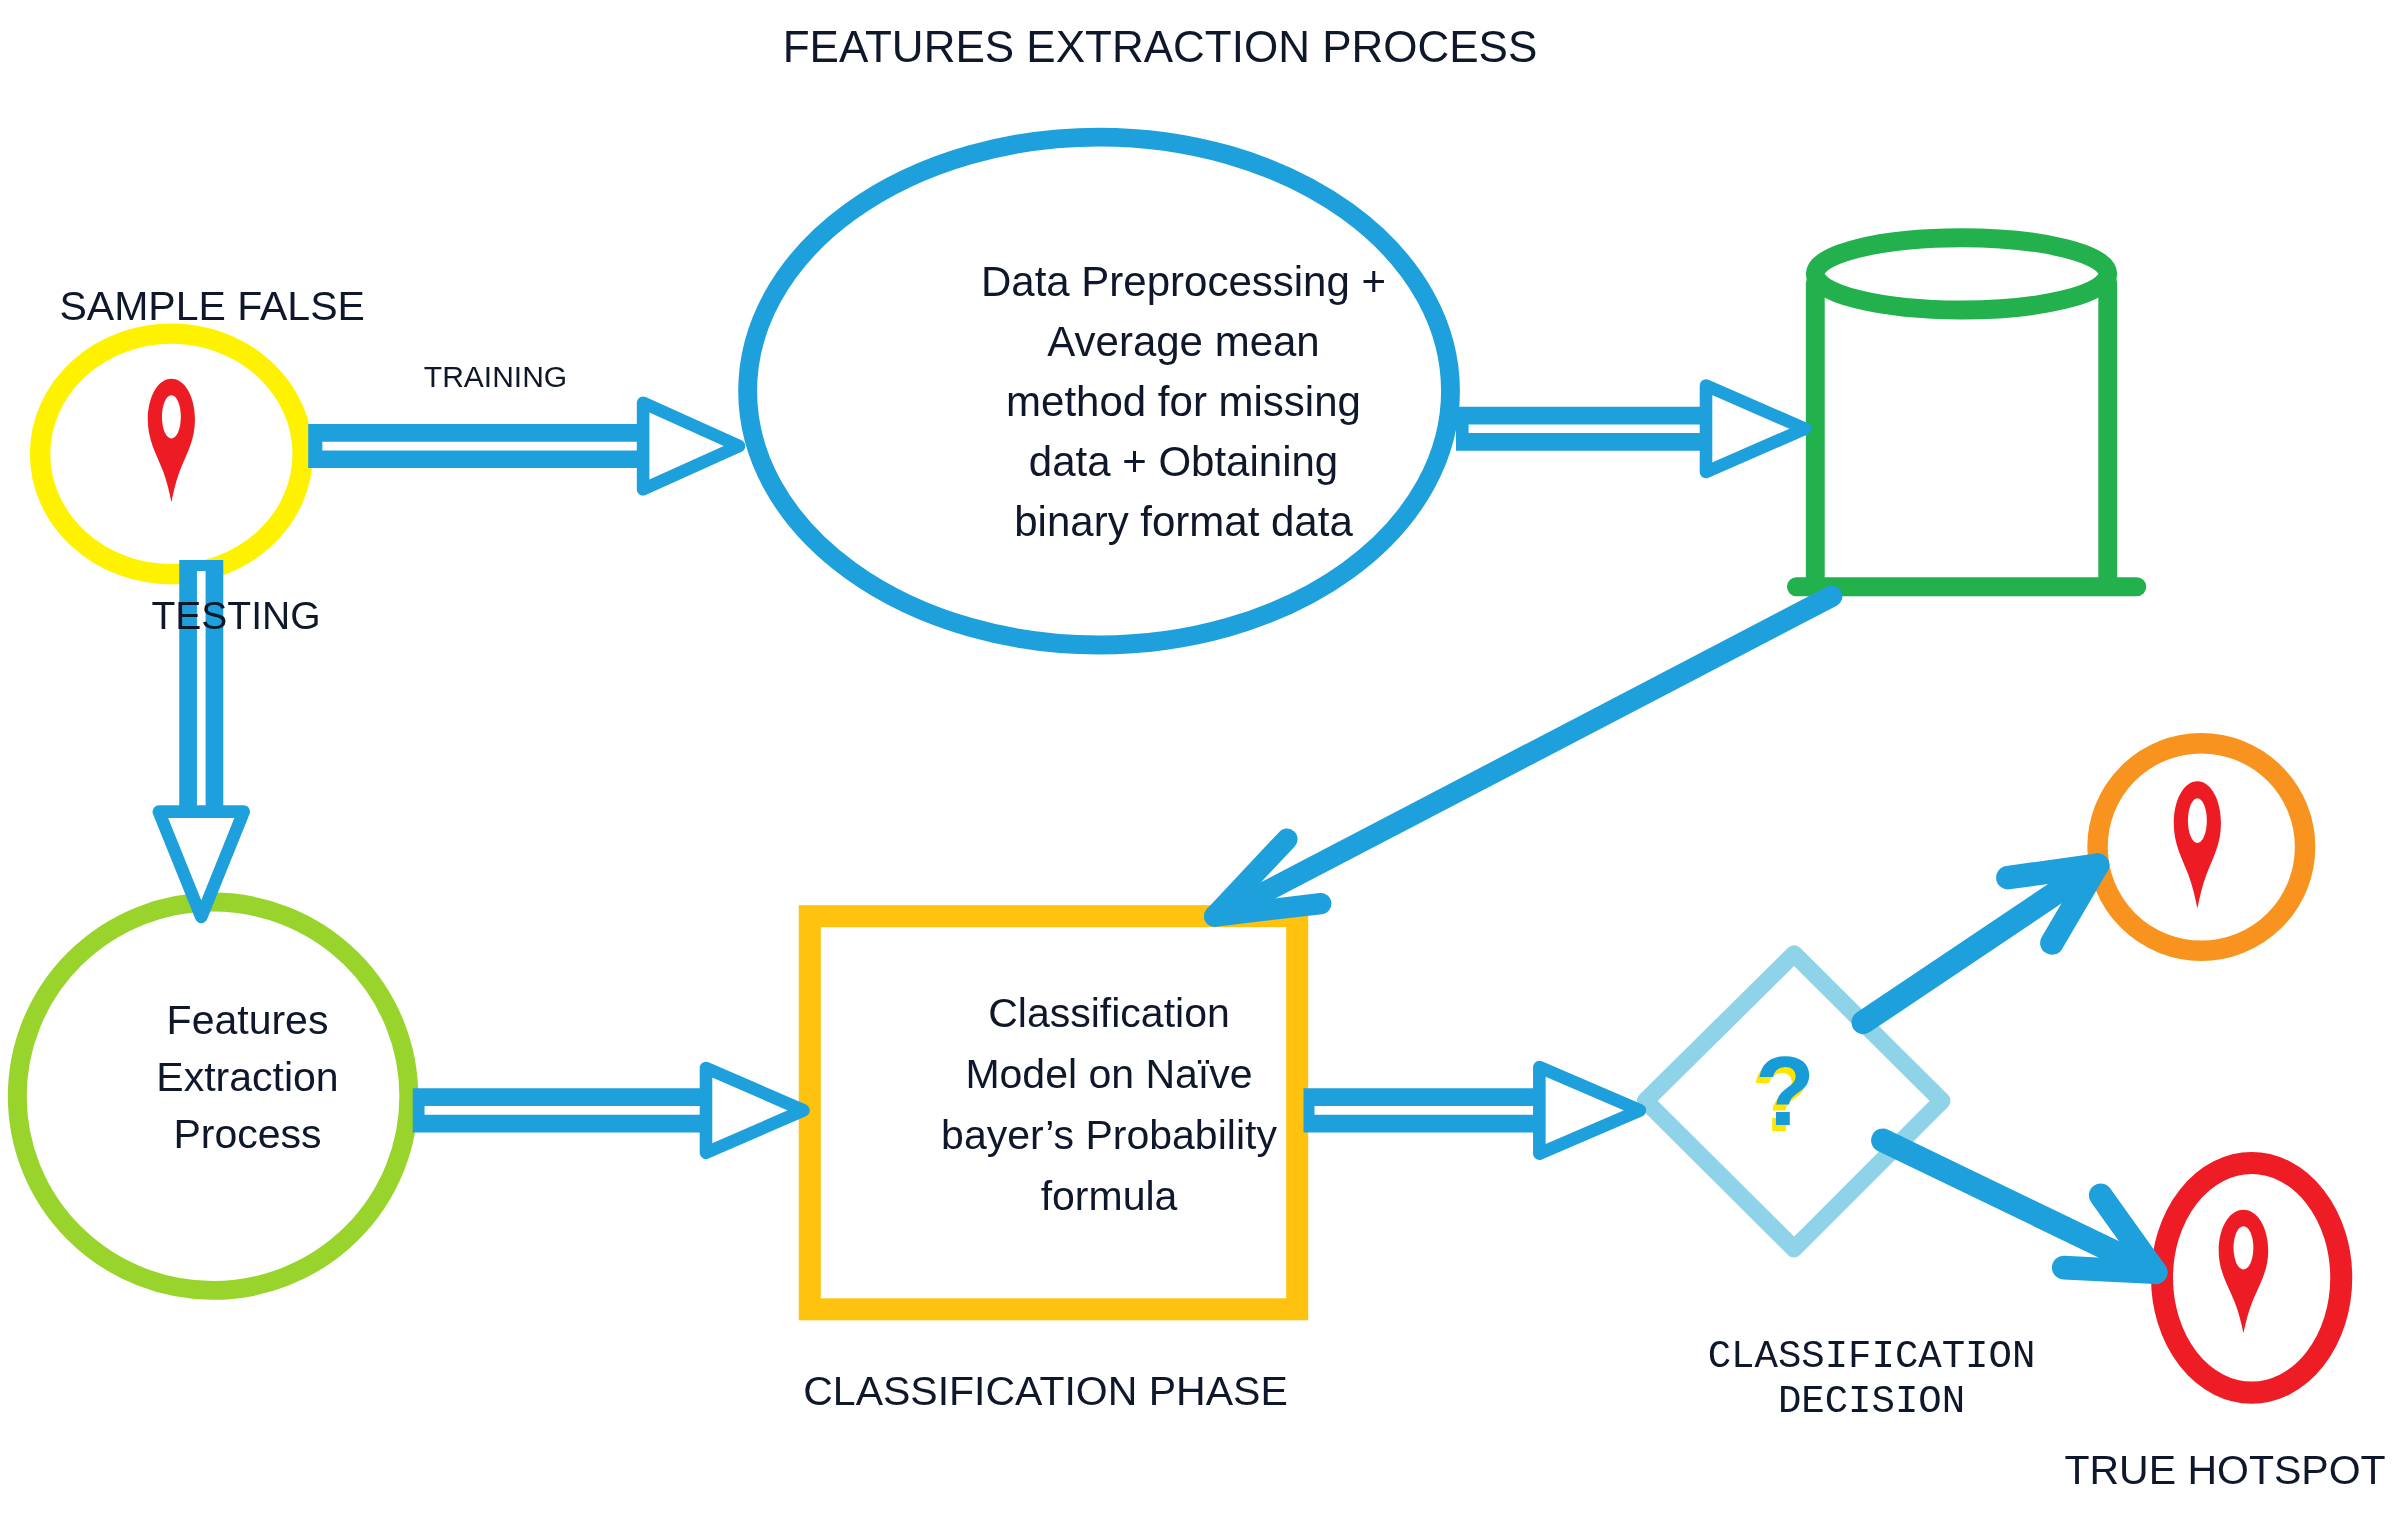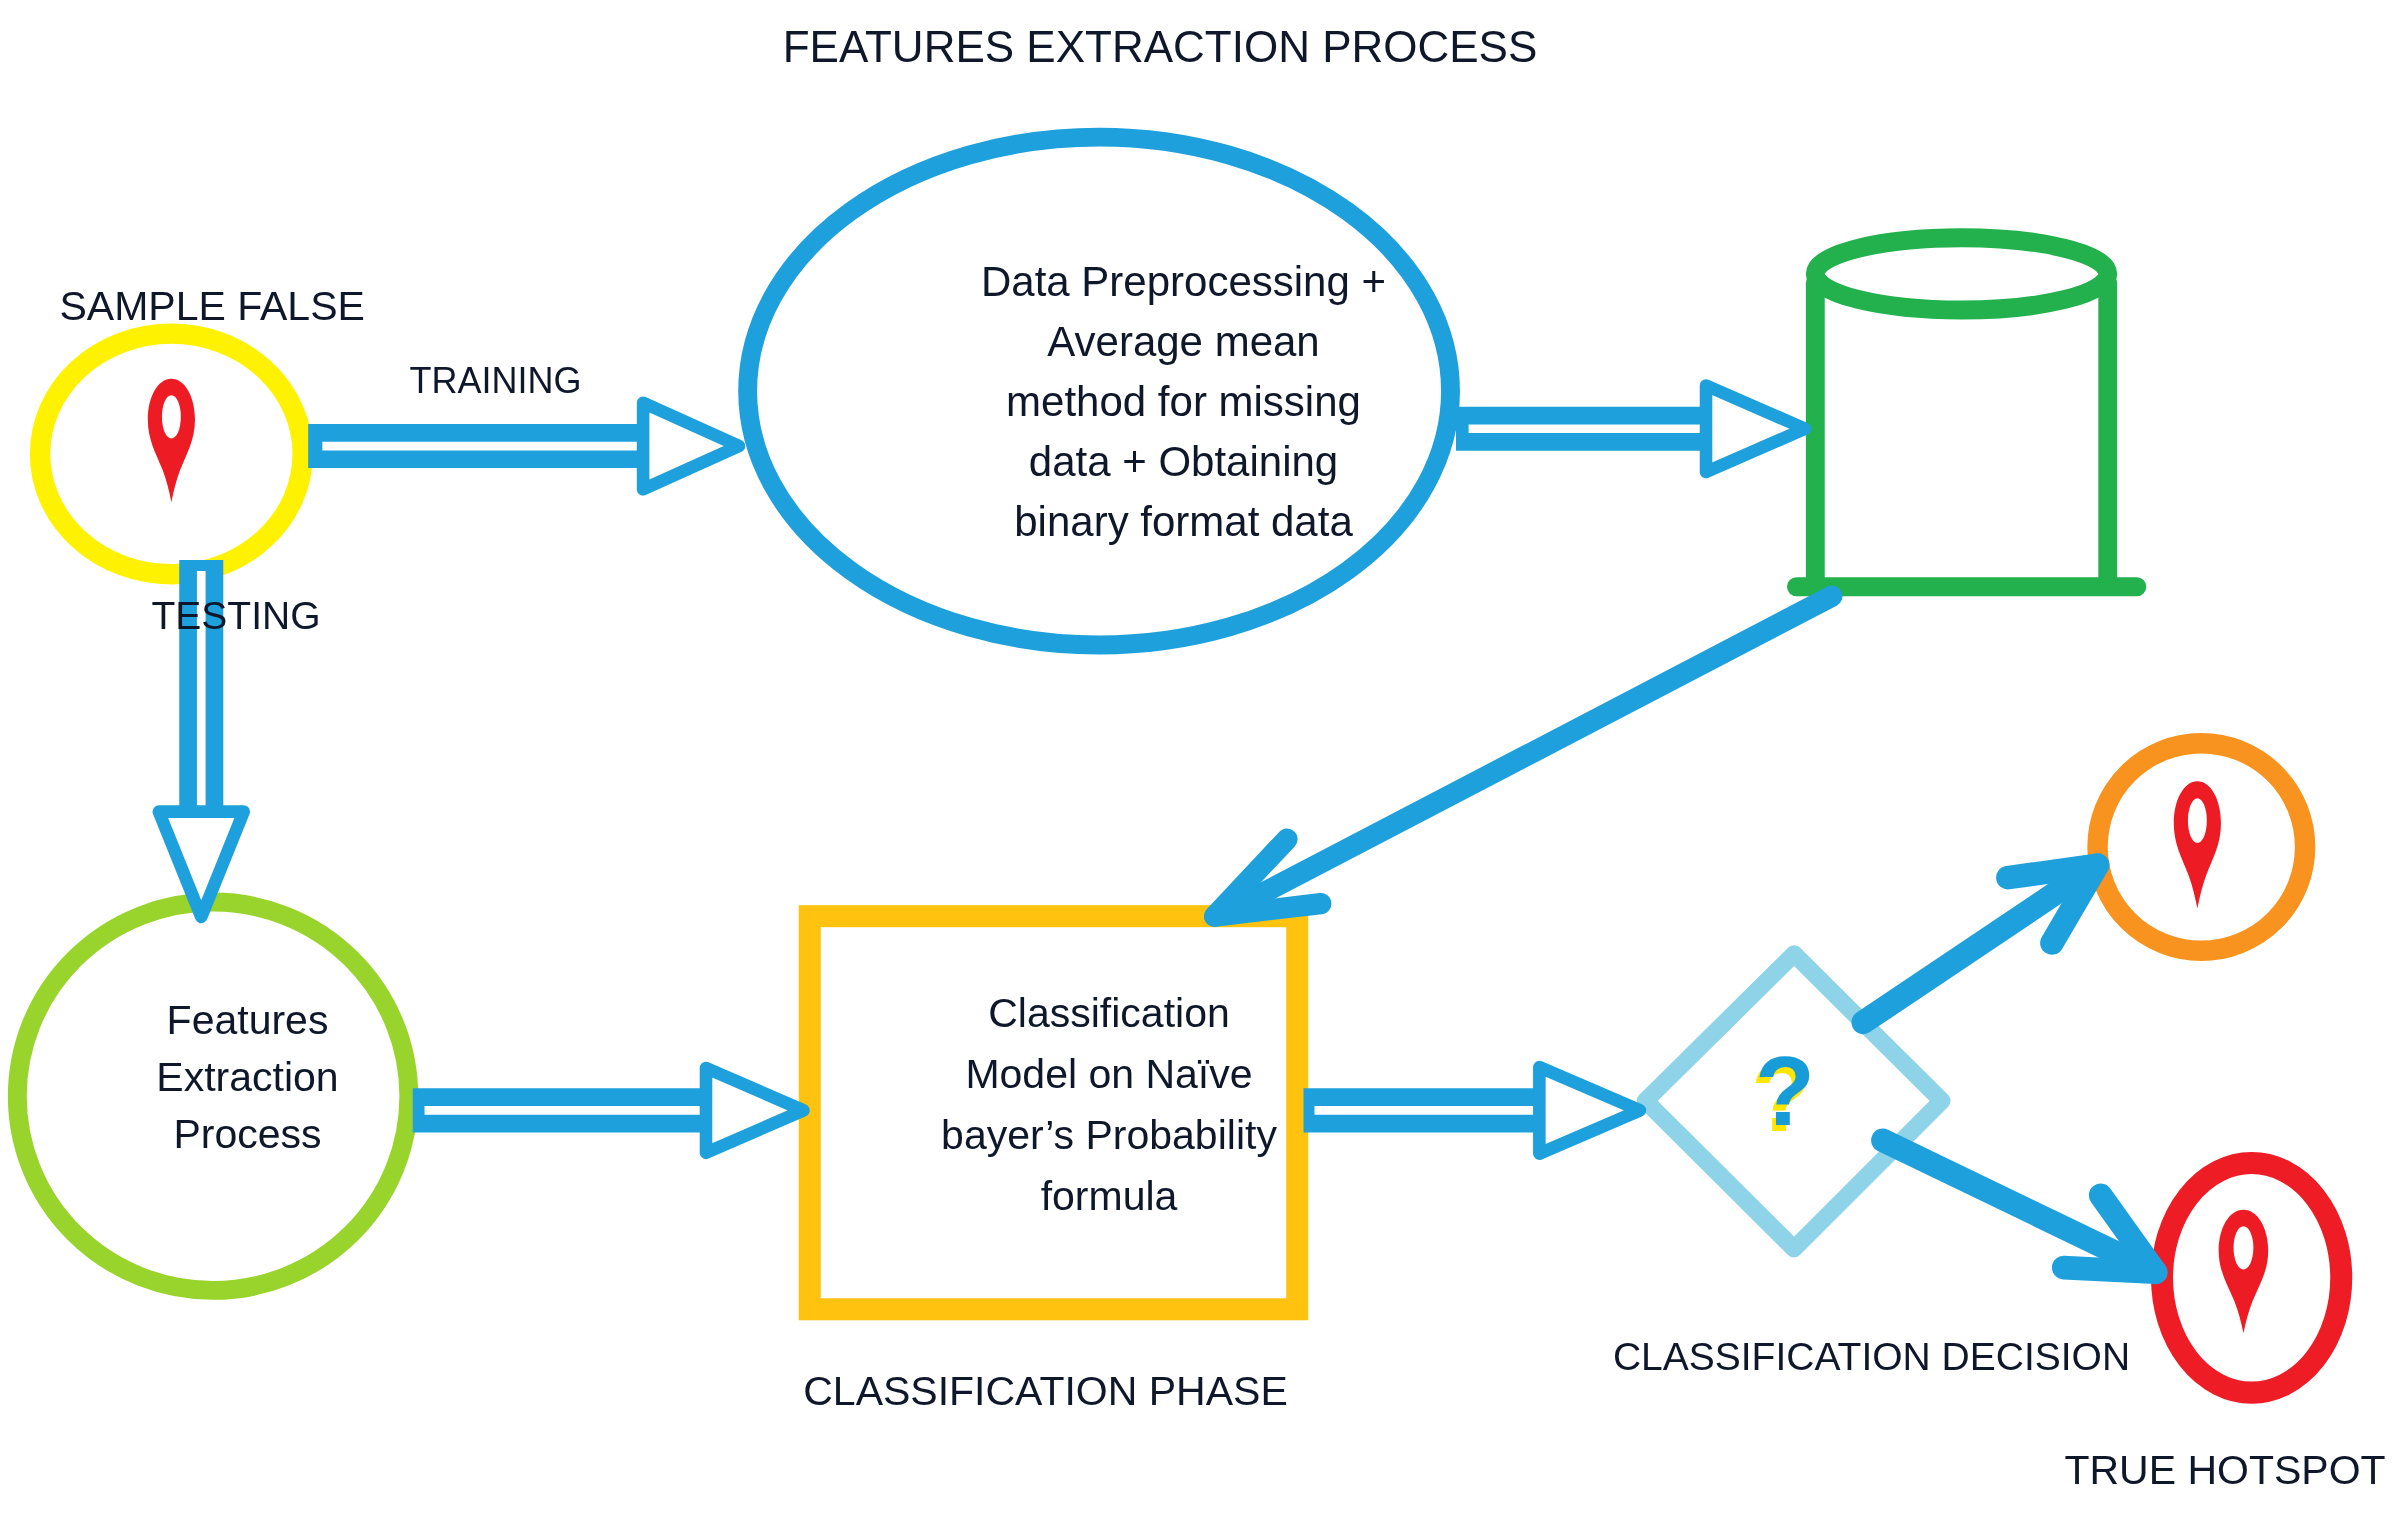--- a/index.html
+++ b/index.html
@@ -4,28 +4,28 @@
 <style>
   html,body{margin:0;padding:0;background:#ffffff;}
   #canvas{position:relative;width:2401px;height:1536px;background:#ffffff;overflow:hidden;
           font-family:"Liberation Sans",sans-serif;color:#231F20;}
   svg{position:absolute;left:0;top:0;}
   .label{position:absolute;white-space:pre-line;color:#0f172a;line-height:1.15;}
   .center{text-align:center;}
   .left{text-align:center;}
   .t-title{left:747px;top:22px;width:826px;font-size:44px;}
   .t-sample{left:15.7px;top:283px;width:393px;font-size:41px;}
-  .t-training{left:338px;top:360px;width:315px;font-size:36px;}
+  .t-training{left:338px;top:360px;width:315px;font-size:30px;}
   .t-testing{left:118px;top:594px;width:236px;font-size:39px;}
   .t-ellipse{left:932px;top:252px;width:503px;font-size:42px;line-height:60px;}
   .t-cyl{left:1818px;top:332px;width:354px;font-size:41px;line-height:59px;}
   .t-circle{left:106px;top:992px;width:283px;font-size:41px;line-height:57px;}
   .t-box{left:881px;top:983px;width:456px;font-size:41px;line-height:61px;}
   .t-phase{left:794px;top:1368px;width:503px;font-size:41px;}
-  .t-decision{left:1604px;top:1335px;width:535px;font-size:39px;}
+  .t-decision{left:1604px;top:1335px;width:535px;font-size:39px;font-family:Liberation Mono, monospace;}
   .t-false{left:1997px;top:695px;width:362px;font-size:39px;}
   .t-true{left:2052px;top:1447px;width:346px;font-size:41px;}
   .t-question{left:1718px;top:1035px;width:134px;font-size:98px;font-weight:bold;
               color:#189CD8;text-shadow:-3.9px 6.3px 0 #FFE500;}
 </style>
 </head>
 <body>
 
 <div id="canvas">
 

